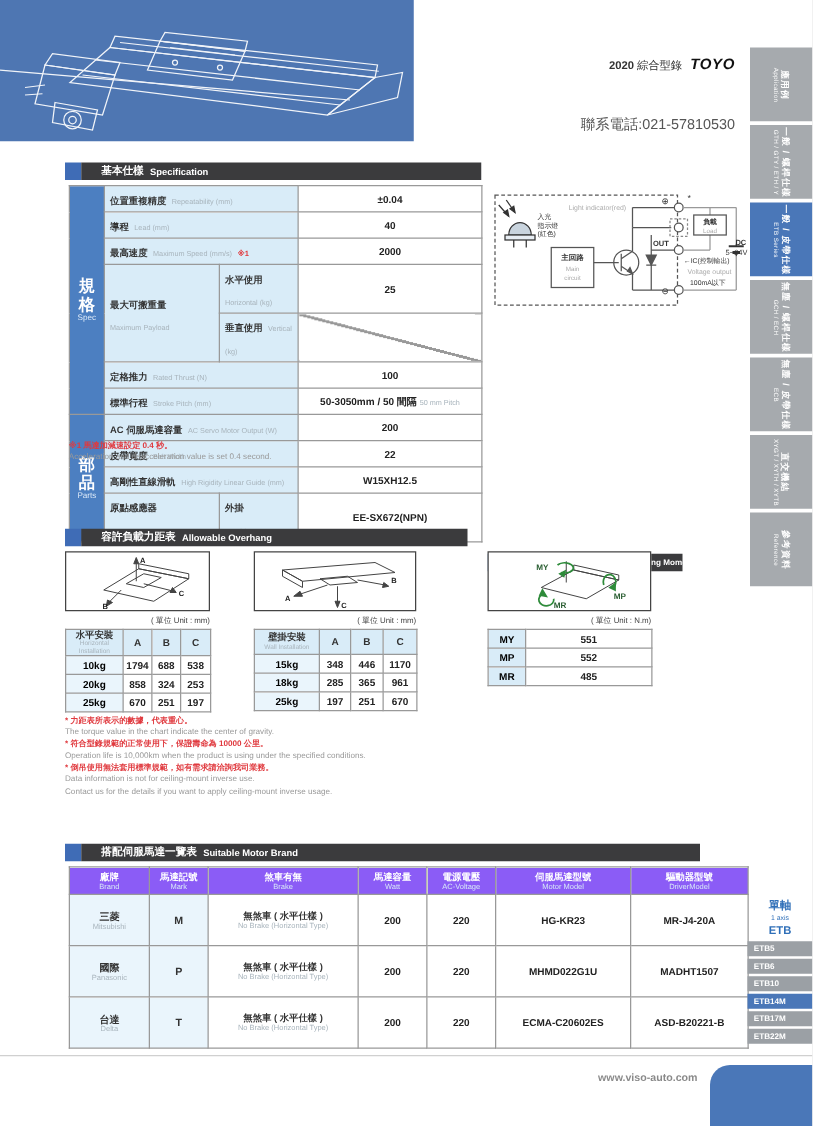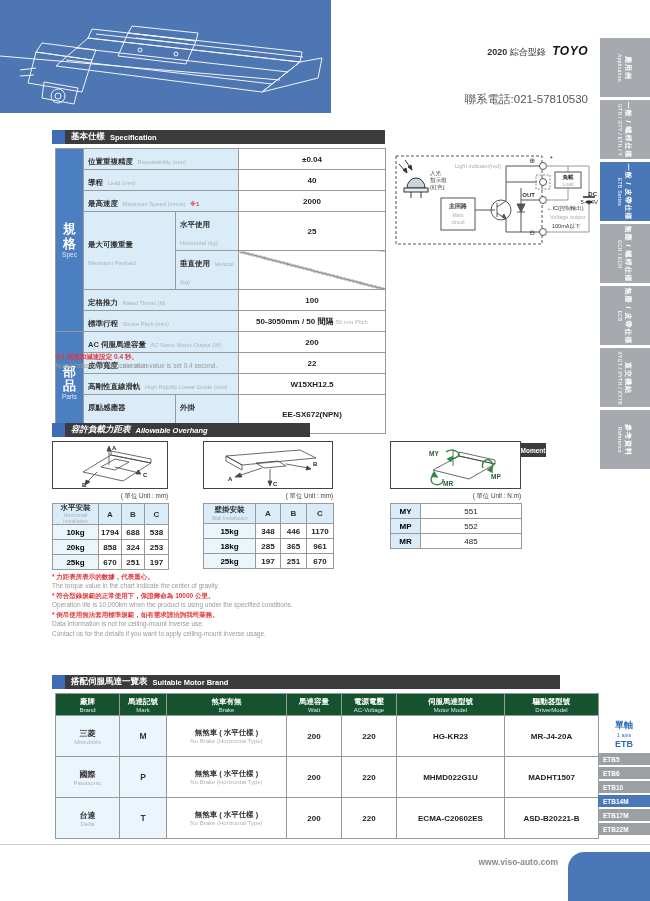--- a/index.html
+++ b/index.html
@@ -19,21 +19,21 @@
   
   .side-tabs { position:absolute; top:38px; right:0; width:50px; display:flex; flex-direction:column; gap:3px; }
   .side-tab { height:59px; background:#a6aaae; color:#fff; display:flex; align-items:center; justify-content:center; overflow:hidden; cursor:pointer; }
   .side-tab.active { background:#4a77b8; }
   .sti { transform:rotate(90deg); white-space:nowrap; text-align:center; }
   .sti .zh { font-size:7px; font-weight:bold; letter-spacing:1px; }
   .sti .en { font-size:5px; letter-spacing:.3px; }
   
   .sec-head { position:absolute; display:flex; height:14px; }
   .sec-head .sq { width:13px; background:#3f6cb6; }
-  .sec-head .bar { flex:1; background:#3b3b3d; color:#fff; display:flex; gap:5px; align-items:center; padding:0 6px; white-space:nowrap; overflow:hidden; }
+  .sec-head .bar { flex:1; background:#3b3b3d; color:#fff; display:flex; gap:5px; align-items:center; padding:0 16px; white-space:nowrap; overflow:hidden; }
   .sec-head .t-zh { font-size:8.5px; font-weight:bold; }
   .sec-head .t-en { font-size:7.5px; font-weight:bold; }
   .sec-head.small .t-zh { font-size:7.5px; } .sec-head.small .t-en { font-size:6.5px; }
   
   table { border-collapse:collapse; table-layout:fixed; }
   td { border:1px solid #999; overflow:hidden; }
   .tbl { border:1px solid #555; }
   
   .spec-tbl td { height:18px; }
   .group-cell { background:#4c7fc1; color:#fff; text-align:center; vertical-align:middle; }
@@ -56,24 +56,24 @@
   
   .oh-tbl td { text-align:center; vertical-align:middle; }
   .oh-tbl .hd { background:#d9ecf8; height:20px;text-align:center; }
   .oh-tbl .hd .zh { font-size:7.5px; font-weight:bold; color:#333; display:block; line-height:1.1; }
   .oh-tbl .hd .en { font-size:5.2px; color:#a8b4bc; display:block; }
   .oh-tbl .abc { background:#d9ecf8; font-size:8px; font-weight:bold; color:#333; }
   .oh-tbl .load { background:#eaf5fc; font-size:8px; font-weight:bold; height:15px; }
   .oh-tbl .num { font-size:8px; font-weight:bold; color:#222; }
   .mo-tbl td { height:15px; vertical-align:middle; text-align:center; }
   .mo-tbl .mlab { background:#d9ecf8; font-size:8px; font-weight:bold; }
-  .mo-tbl .mval { font-size:8px; font-weight:normal; color:#222;margin-top:44px; }
+  .mo-tbl .mval { font-size:8px; font-weight:bold; color:#222;margin-top:44px; }
   
   .mot-tbl td { text-align:center; vertical-align:middle; }
-  .mot-tbl .mh { background:#14532d; color:#fff; height:22px; }
+  .mot-tbl .mh { background:#8b5cf6; color:#fff; height:22px; }
   .mot-tbl .mh .zh { display:block; font-size:7.5px; font-weight:bold; }
   .mot-tbl .mh .en { display:block; font-size:6px; color:#d8e9f8; }
   .mot-tbl .body-row td { height:41px; }
   .mot-tbl .brand { background:#eaf5fc; }
   .mot-tbl .brand .zh { display:block; font-size:8px; font-weight:bold; color:#333; }
   .mot-tbl .brand .en { display:block; font-size:6px; color:#a8b4bc; }
   .mot-tbl .mark { background:#eaf5fc; font-size:8.5px; font-weight:bold; color:#333; }
   .mot-tbl .brake .zh { display:block; font-size:7.5px; font-weight:bold; color:#333; }
   .mot-tbl .brake .en { display:block; font-size:6px; color:#a8b4bc; }
   .mot-tbl .plain { font-size:8px; font-weight:bold; color:#222; }
@@ -337,21 +337,21 @@
         <line x1="196" y1="54" x2="196" y2="57"></line>
     </g>
     <text x="204" y="48" font-size="6" font-weight="bold" fill="#333" text-anchor="end">DC</text>
     <text x="205" y="56" font-size="6" fill="#333" text-anchor="end">5~24V</text>
 
     <text x="154" y="62" font-size="5.5" fill="#333">←IC(控制輸出)</text>
     <text x="157" y="71" font-size="5.5" fill="#aaa">Voltage output</text>
     <text x="159" y="80" font-size="5.5" fill="#333">100mA以下</text>
   </svg>
 
-  <div class="sec-head" style="left:52px; top:423px; width:258px;font-style:italic;">
+  <div class="sec-head" style="left:52px; top:423px; width:322px;">
     <div class="sq"></div>
     <div class="bar">
         <span class="t-zh">容許負載力距表</span>
         <span class="t-en">Allowable Overhang</span>
       </div>
   </div>
 
   <div class="dia-box" style="left:52px; top:441px; width:116px; height:48px;">
     <svg width="114" height="46" viewBox="0 0 114 46">
       <g stroke="#444" fill="none" stroke-width="0.8">

